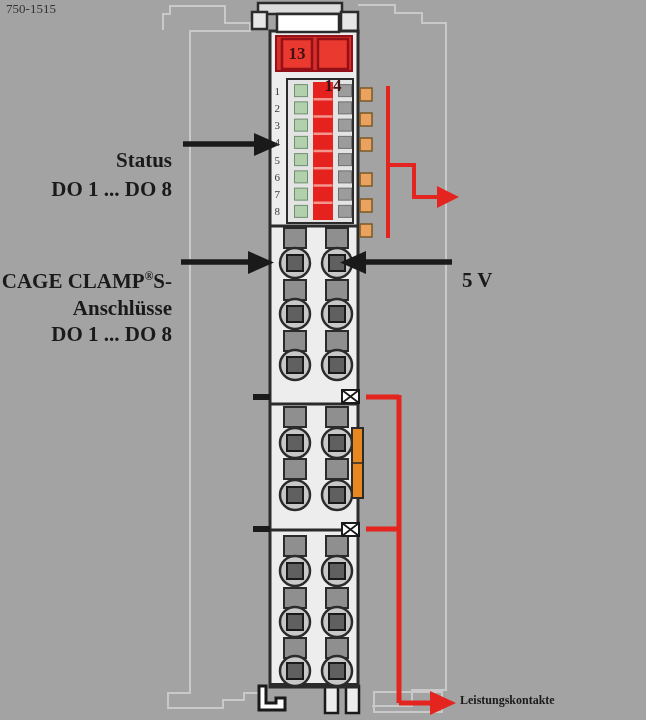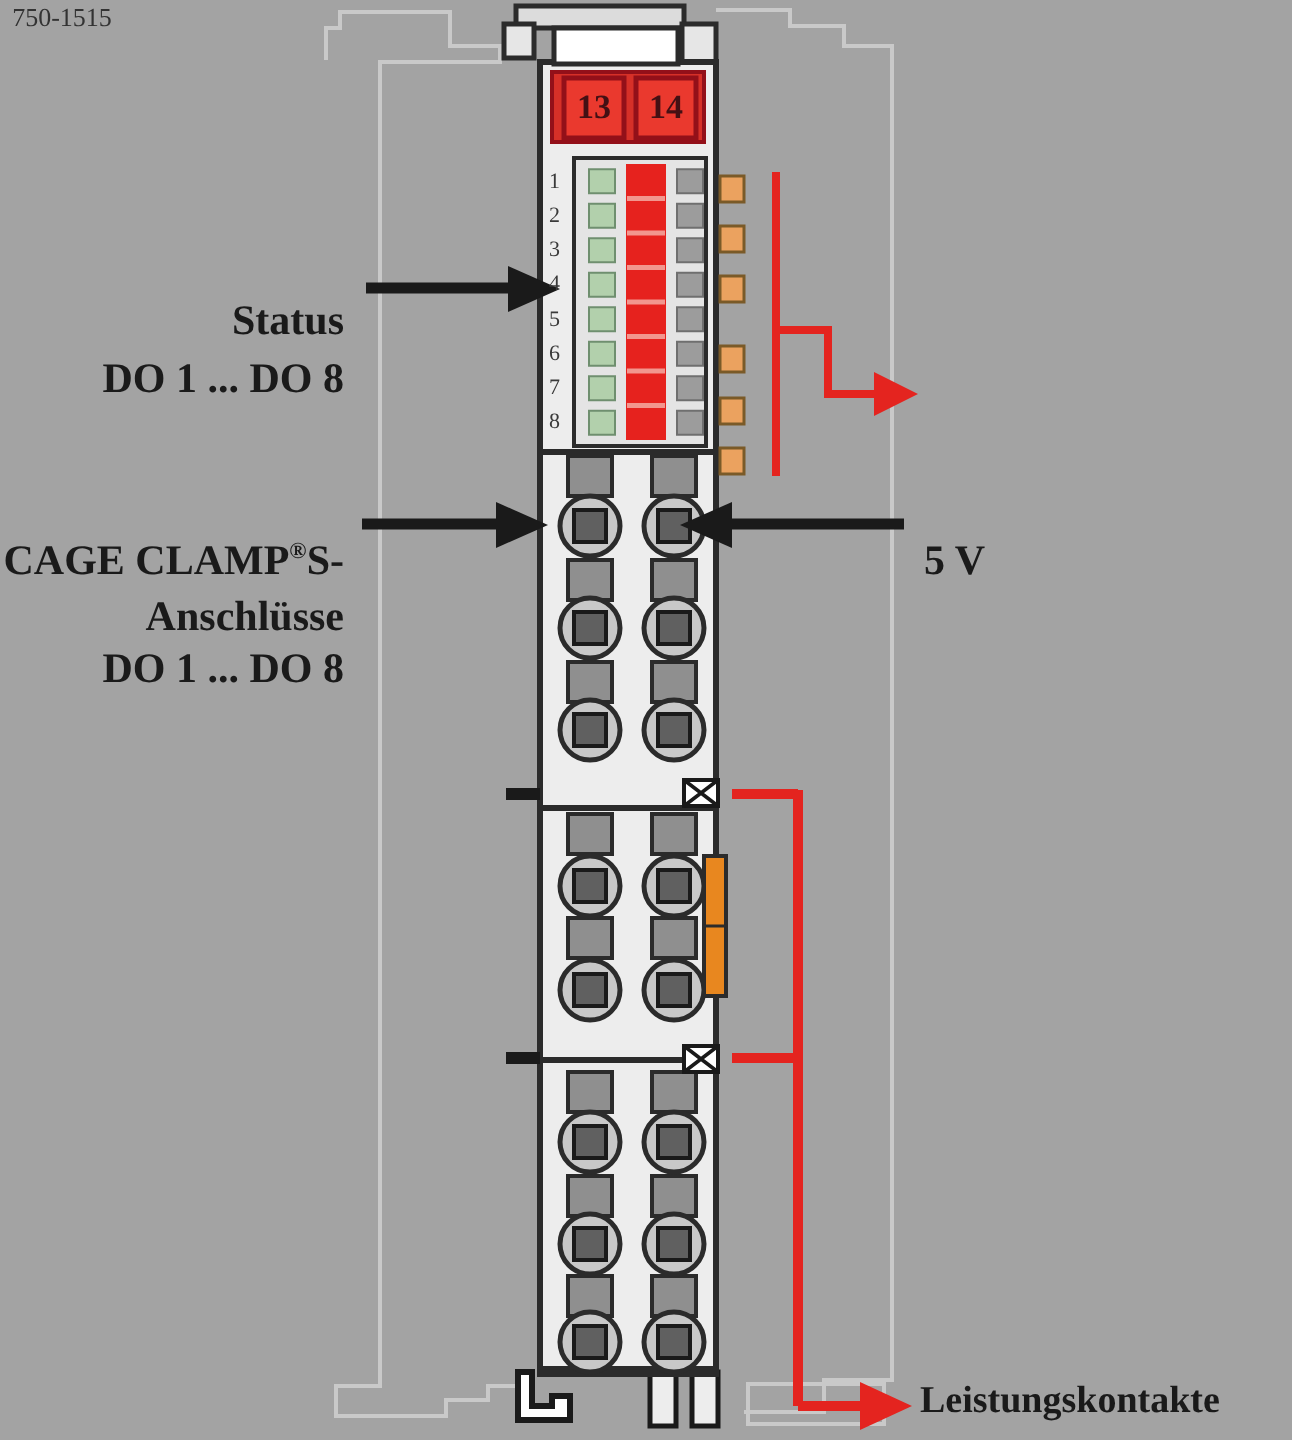--- a/index.html
+++ b/index.html
@@ -17,21 +17,21 @@
     font-size:13px;font-weight:normal;color:#333;letter-spacing:0px;
   }
   .tnum{
     position:absolute;width:30px;height:30px;top:39px;line-height:30px;text-align:center;
     font-size:17px;font-weight:bold;color:#441014;
   }
   .lednum{
     position:absolute;left:262px;width:18px;height:16px;line-height:16px;text-align:right;
     font-size:11px;font-weight:normal;color:#3a3a3a;
   }
-  .leist{font-size:19px;line-height:21px;}
+  .leist{font-size:12px;line-height:21px;}
 </style>
 </head>
 <body>
 
 <div class="stage">
 
 <svg width="646" height="720" viewBox="0 0 646 720">
 
   <path d="M163,30 V14 H170 V6 H225 V23 H250 V31 H190 V693 H168 V708 H223 V700 H244 V693 H258" fill="none" stroke="#c9c9c9" stroke-width="2"></path>
   <path d="M358,5 H395 V13 H422 V23 H446 V690 H412 V706 H372" fill="none" stroke="#c9c9c9" stroke-width="2"></path>
@@ -184,21 +184,21 @@
     <polygon points="248,251 248,274 274,262.5" fill="#1a1a1a"></polygon>
   </g>
   <g>
     <path d="M364,262 H452" stroke="#1a1a1a" stroke-width="5.5"></path>
     <polygon points="366,251 366,274 340,262.5" fill="#1a1a1a"></polygon>
   </g>
 </svg>
 
 <div class="pn">750-1515</div>
 <div class="tnum" style="left:282px;">13</div>
-<div class="tnum" style="left:318px;">14</div>
+<div class="tnum" style="left:318px;margin-top:32px;">14</div>
 
 <div id="led-numbers">
       <div class="lednum" style="top: 82.625px;">1</div>
       <div class="lednum" style="top: 99.875px;">2</div>
       <div class="lednum" style="top: 117.125px;">3</div>
       <div class="lednum" style="top: 134.375px;">4</div>
       <div class="lednum" style="top: 151.625px;">5</div>
       <div class="lednum" style="top: 168.875px;">6</div>
       <div class="lednum" style="top: 186.125px;">7</div>
       <div class="lednum" style="top: 203.375px;">8</div>

